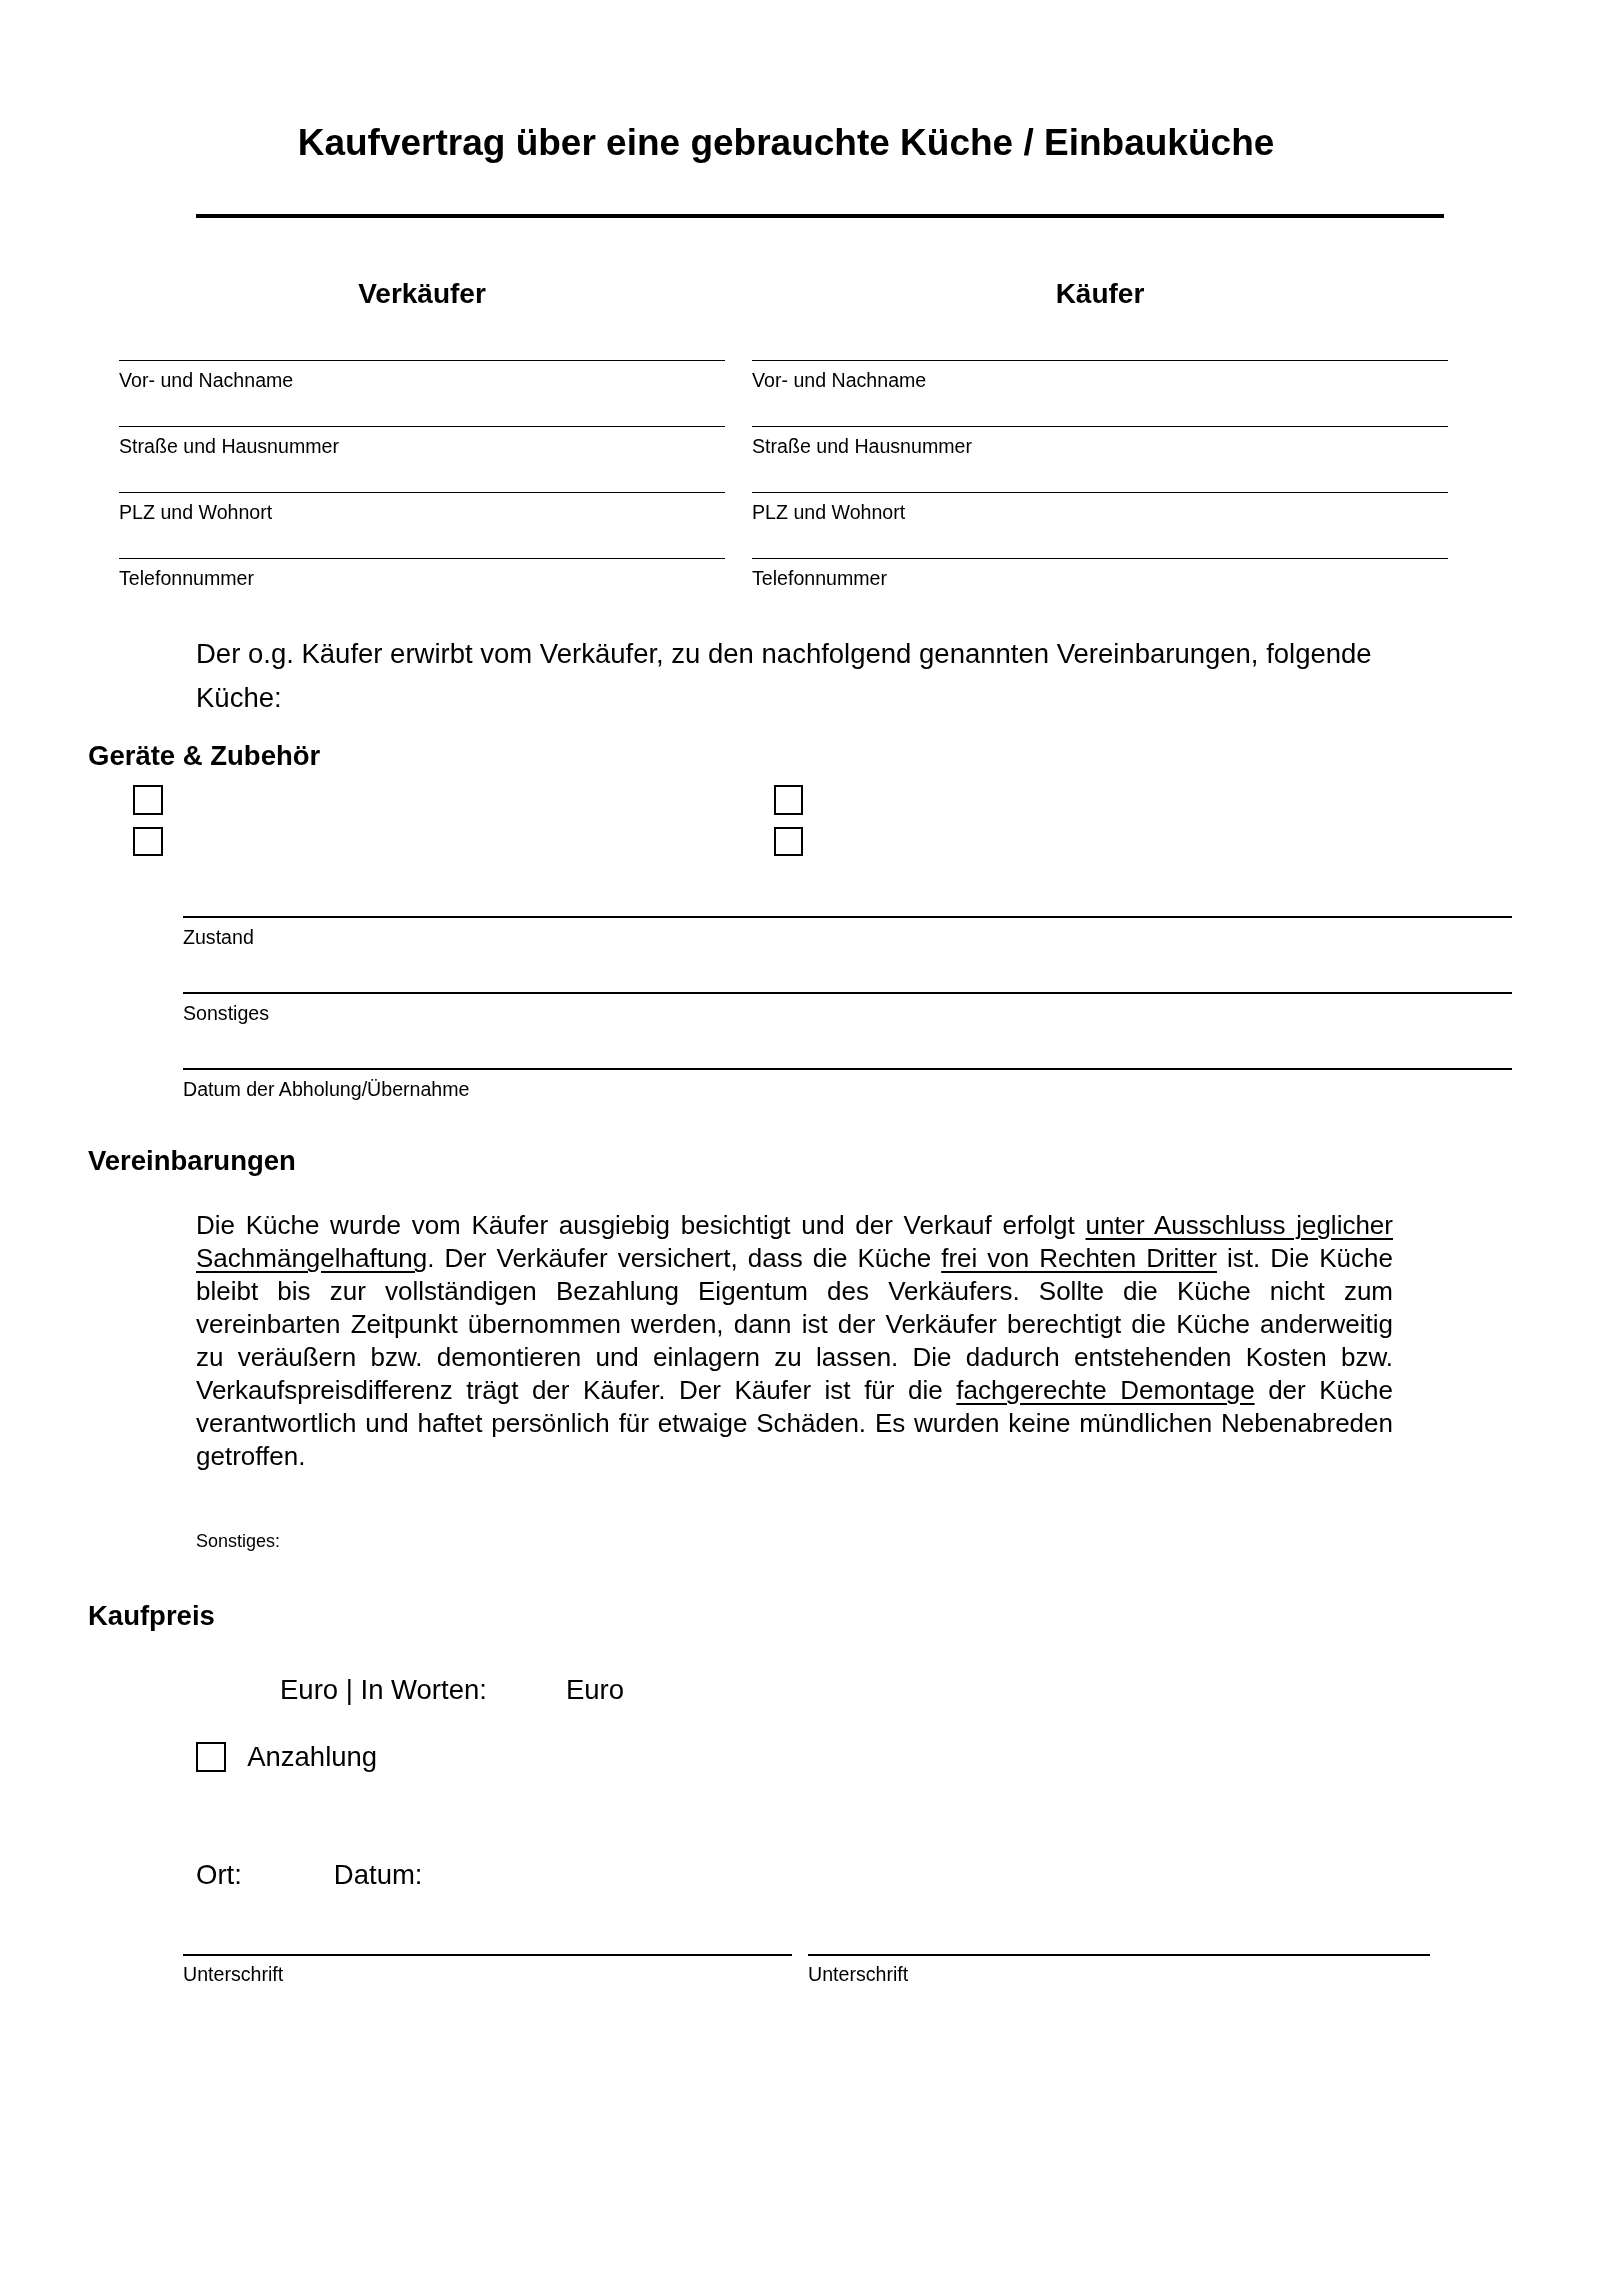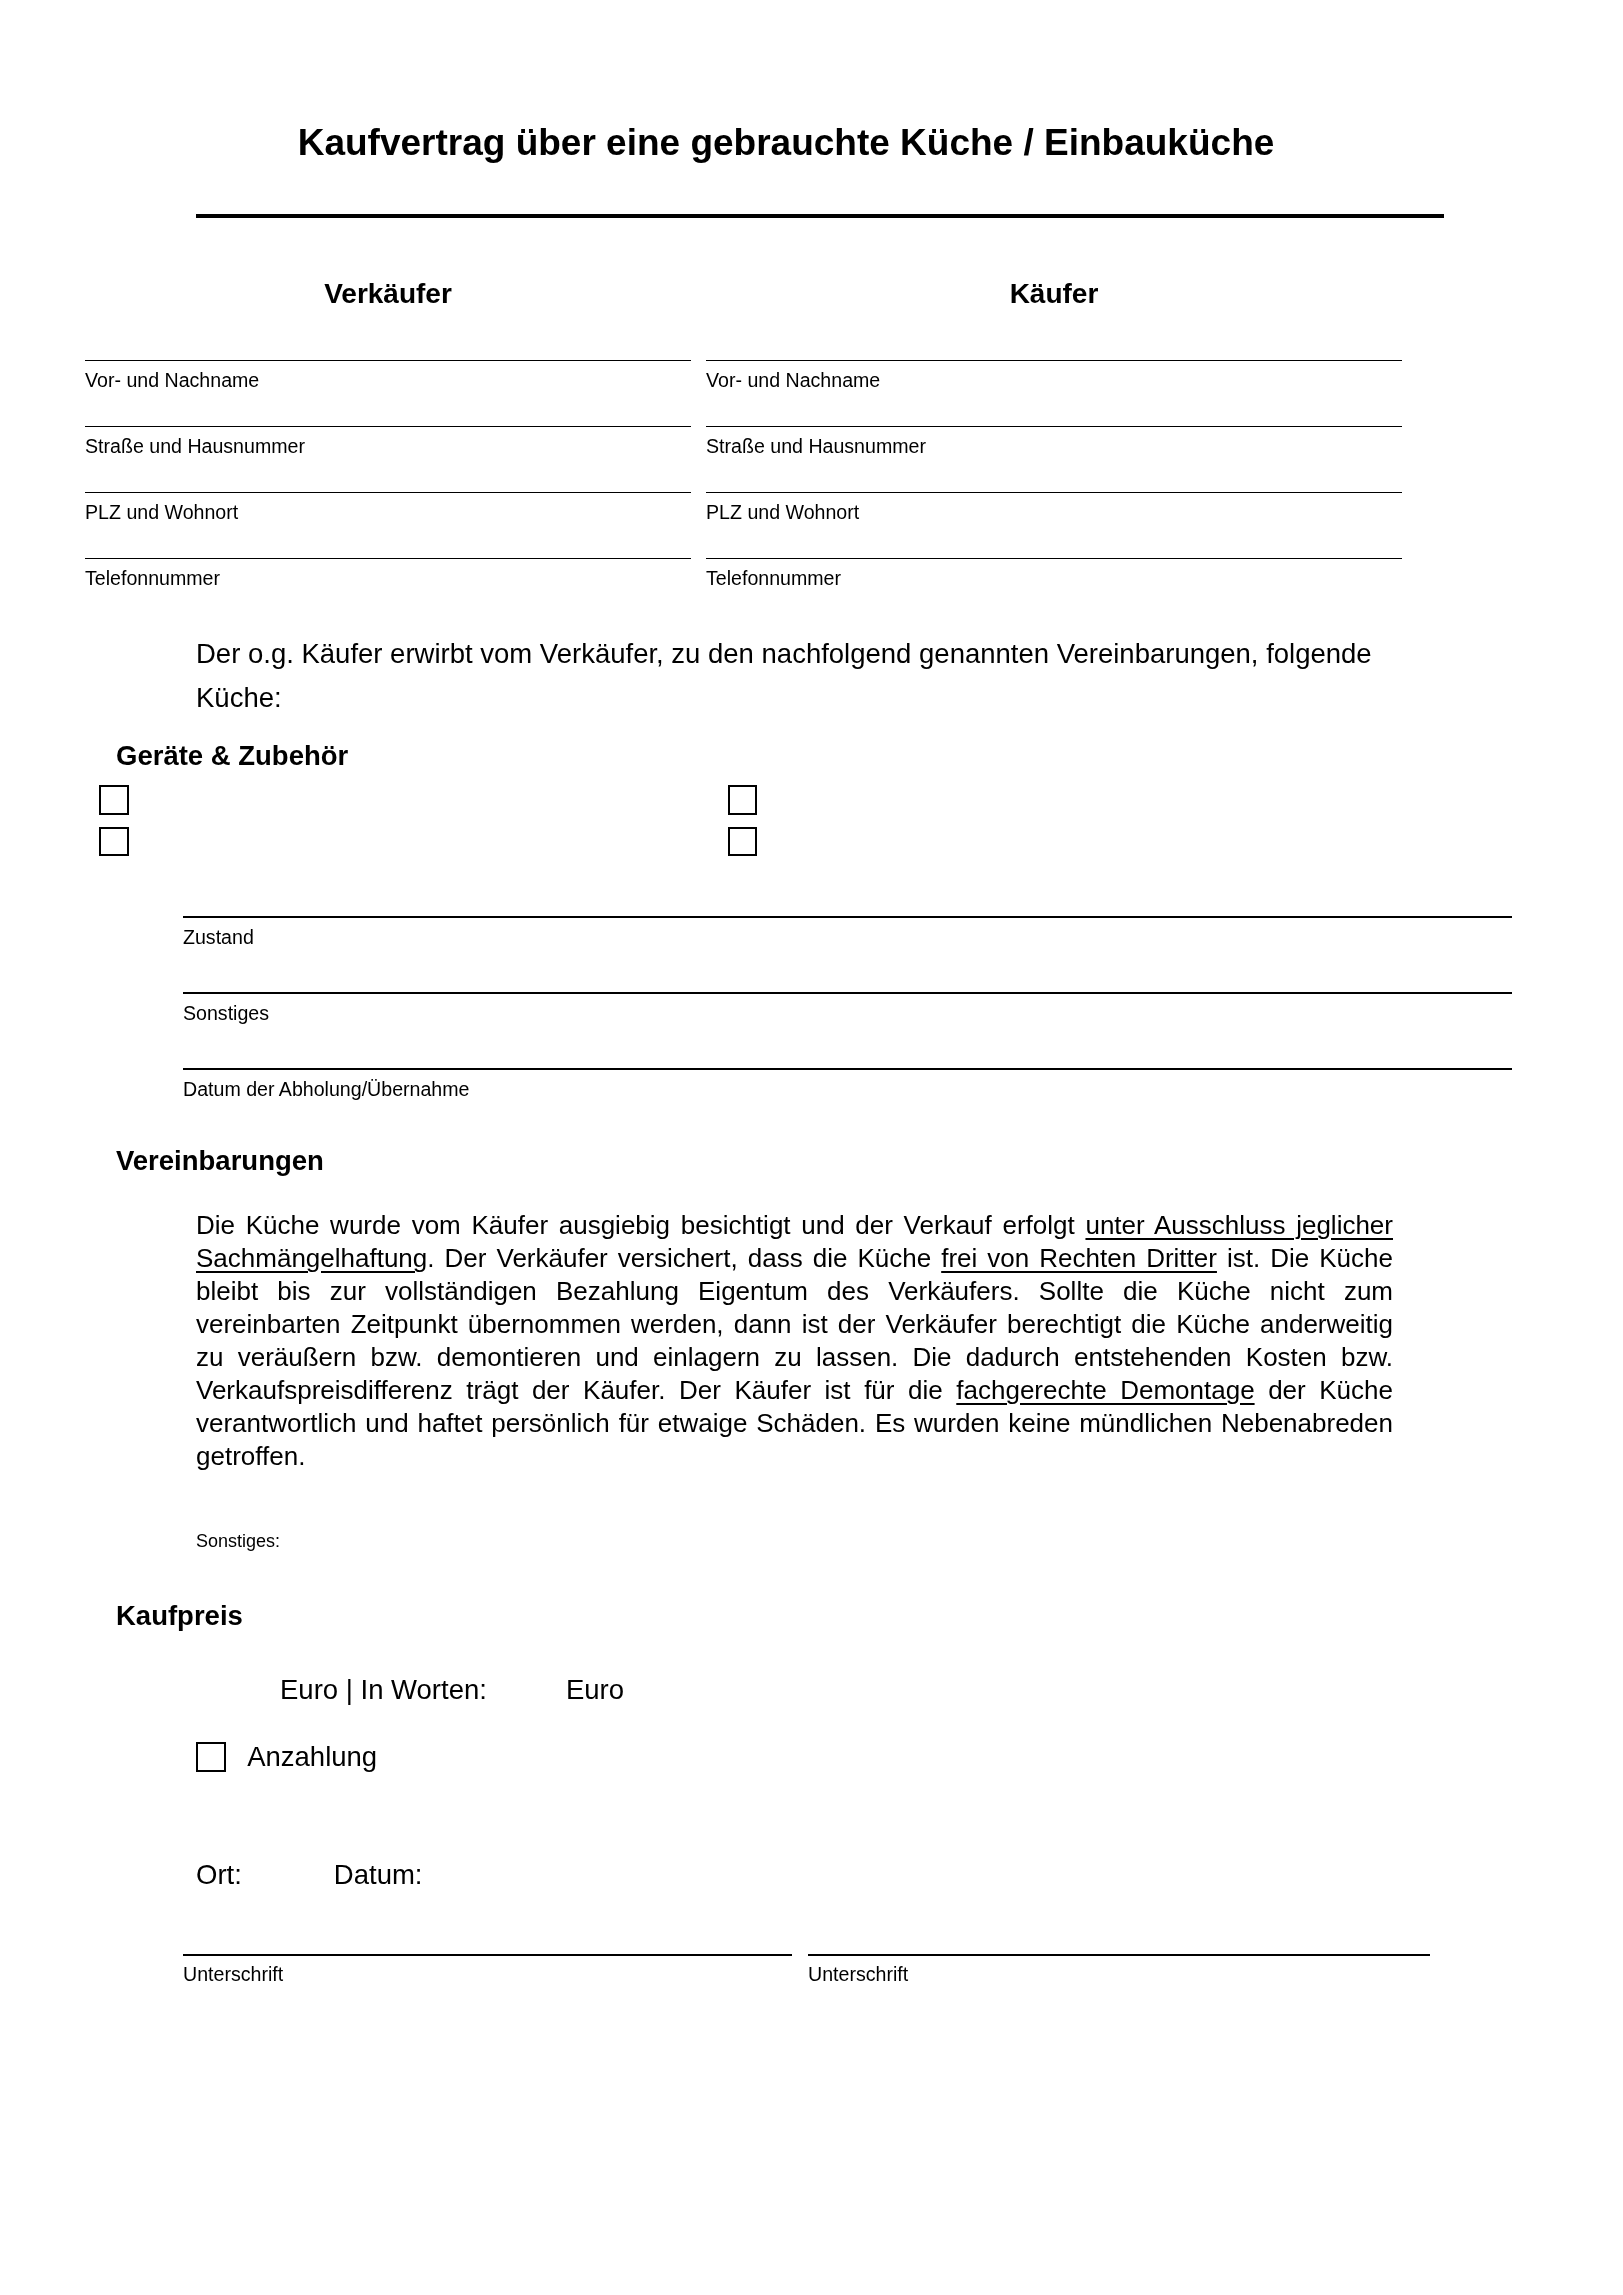--- a/index.html
+++ b/index.html
@@ -7,34 +7,34 @@
   body {
     width:1623px; height:2295px;
     font-family:"Liberation Sans","DejaVu Sans",sans-serif;
     color:#000000;
   }
   .page { position:relative; width:1572px; height:2295px; background:#ffffff; overflow:hidden; }
 
   .doc-title { padding-top:121px; text-align:center; font-size:37px; font-weight:700; line-height:1.2; }
   .title-rule { margin:49px 0 0 196px; width:1248px; height:3.9px; background:#000; }
 
-  .grid { margin-left:85px; width:1329px; display:grid; grid-template-columns:606px 696px; column-gap:15px; }
+  .grid { margin-left:119px; width:1329px; display:grid; grid-template-columns:606px 696px; column-gap:27px; }
 
   .col-head { margin-top:59px; }
   .col-heading { text-align:center; font-size:28px; font-weight:700; line-height:1.2; }
 
   .fields { row-gap:33px; }
   .party-fields { margin-top:49px; }
   .kitchen-fields { margin-top:59px; }
   .field { border-top:1.3px solid #000; height:33px; }
   .field-label { padding-top:7.9px; font-size:19.6px; line-height:23.6px; white-space:nowrap; }
 
   .intro { margin:41px 179px 0 196px; font-size:27.5px; line-height:1.6; }
 
-  .section-heading { margin-left:116px; font-size:27.5px; font-weight:700; line-height:33px; }
+  .section-heading { margin-left:88px; font-size:27.5px; font-weight:700; line-height:33px; }
   .equipment-heading { margin-top:19.6px; }
 
   .checkbox-grid { margin-top:13px; }
   .checkbox-col { display:flex; flex-direction:column; gap:11.8px; }
   .checkbox-col.left  { padding-left:14.4px; }
   .checkbox-col.right { padding-left:21.6px; }
   .checkbox { width:29.5px; height:29.5px; border:2.6px solid #000; background:#fff; flex:0 0 auto; }
 
   .details { margin:60px 0 0 183px; width:1329px; }
   .full-field { border-top:2px solid #000; height:33px; margin-bottom:43px; }

